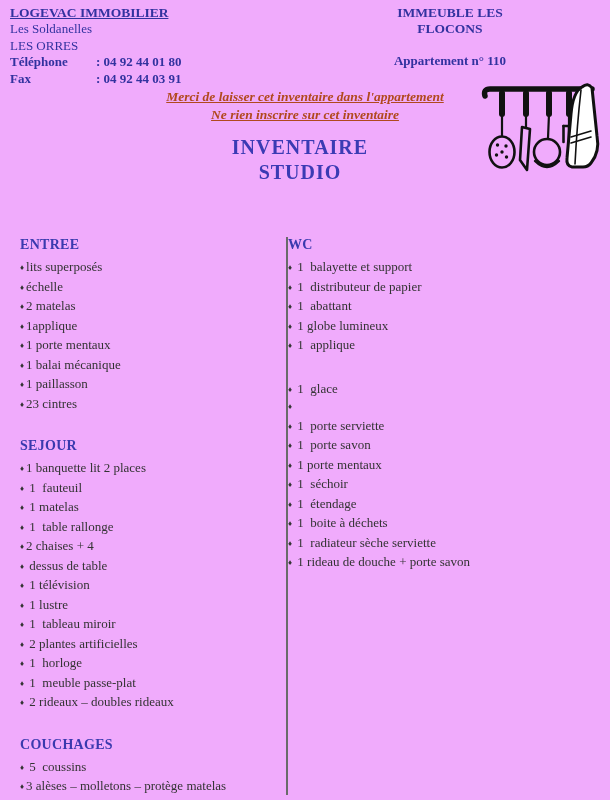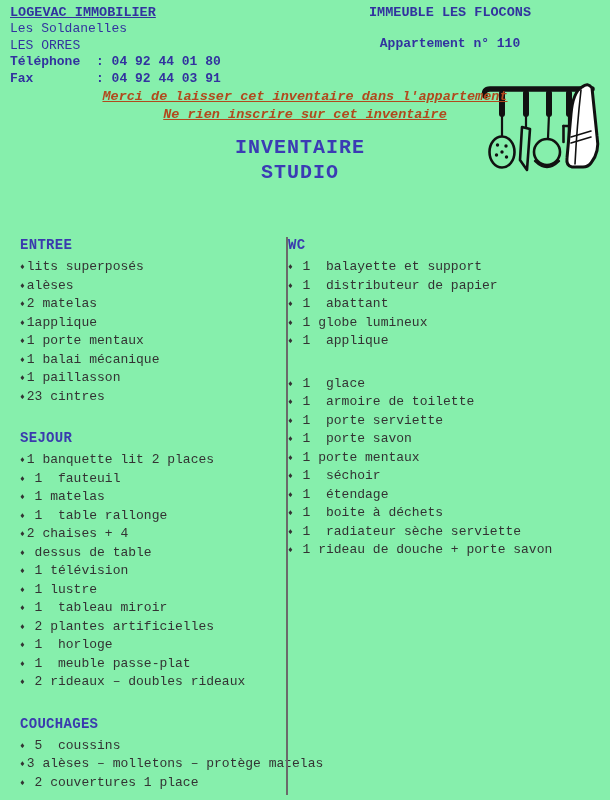--- a/index.html
+++ b/index.html
@@ -1,18 +1,18 @@
 <!DOCTYPE html>
 <html><head>
 <meta charset="utf-8">
 <style>
   html,body{margin:0;padding:0;background:#fff;}
   .page{
-    position:relative;width:610px;height:800px;background:#86efac;overflow:hidden;
-    font-family:Liberation Mono, monospace;color:#333;
+    position:relative;width:610px;height:800px;background:#f0abfc;overflow:hidden;
+    font-family:Liberation Serif, serif;color:#333;
   }
   
   .agency-block{position:absolute;left:10px;top:5px;color:#32329f;font-size:13px;line-height:16.4px;}
   .agency-name{font-weight:bold;text-decoration:underline;font-size:13.5px;}
   .agency-line{font-weight:normal;}
   .contact-row{display:flex;font-weight:bold;}
   .contact-label{width:86px;flex:none;}
   
   .building-block{position:absolute;left:366px;top:5px;width:168px;text-align:center;color:#32329f;}
   .building-name{font-weight:bold;font-size:13.5px;}
@@ -118,21 +118,21 @@
         <h2 class="section-title">ENTREE</h2>
         <ul class="item-list">
 
             <li class="inv-item">
               <span class="bullet">♦</span>
               <span class="item-text">lits superposés</span>
             </li>
 
             <li class="inv-item">
               <span class="bullet">♦</span>
-              <span class="item-text">alèses</span>
+              <span class="item-text">échelle</span>
             </li>
 
             <li class="inv-item">
               <span class="bullet">♦</span>
               <span class="item-text">2 matelas</span>
             </li>
 
             <li class="inv-item">
               <span class="bullet">♦</span>
               <span class="item-text">1applique</span>
@@ -286,21 +286,20 @@
       <section class="inv-section">
         <ul class="item-list">
 
             <li class="inv-item">
               <span class="bullet">♦</span>
               <span class="item-text"> 1  glace</span>
             </li>
 
             <li class="inv-item">
               <span class="bullet">♦</span>
-              <span class="item-text"> 1  armoire de toilette</span>
             </li>
 
             <li class="inv-item">
               <span class="bullet">♦</span>
               <span class="item-text"> 1  porte serviette</span>
             </li>
 
             <li class="inv-item">
               <span class="bullet">♦</span>
               <span class="item-text"> 1  porte savon</span>

